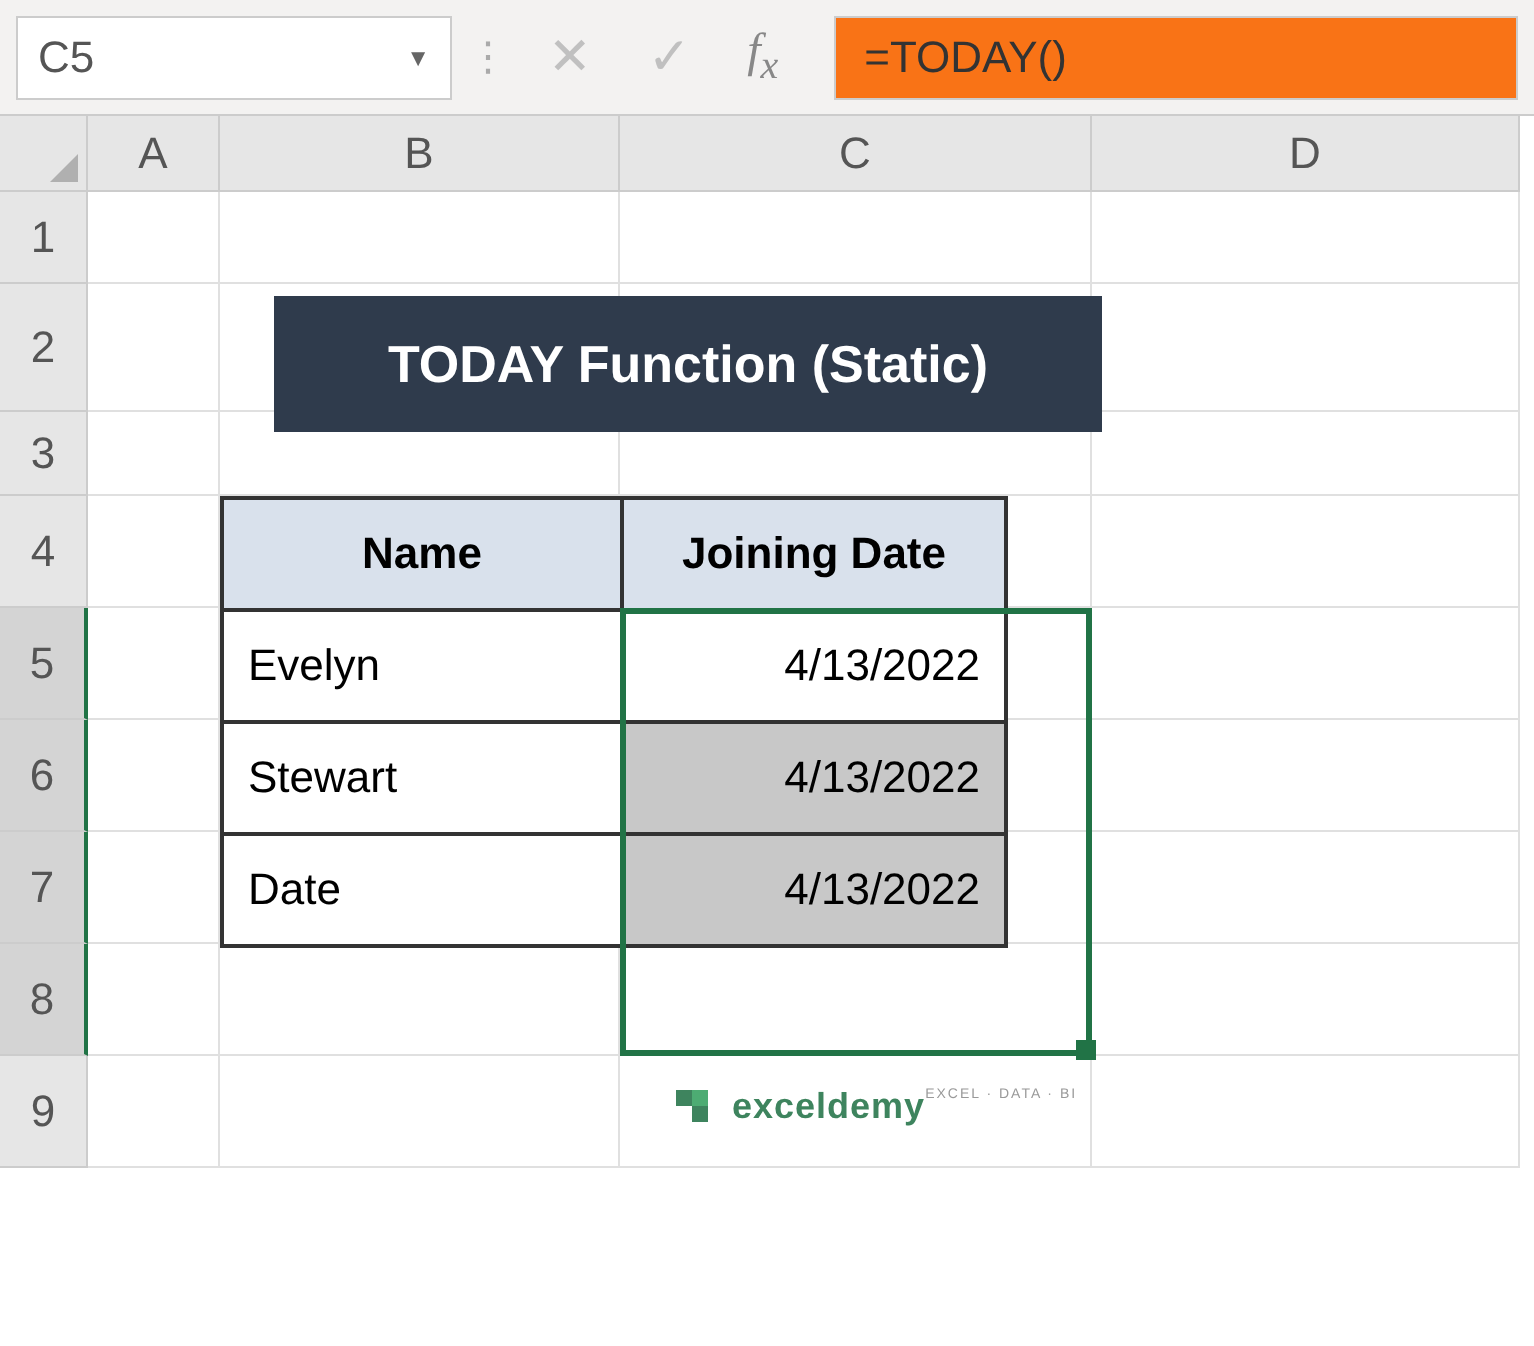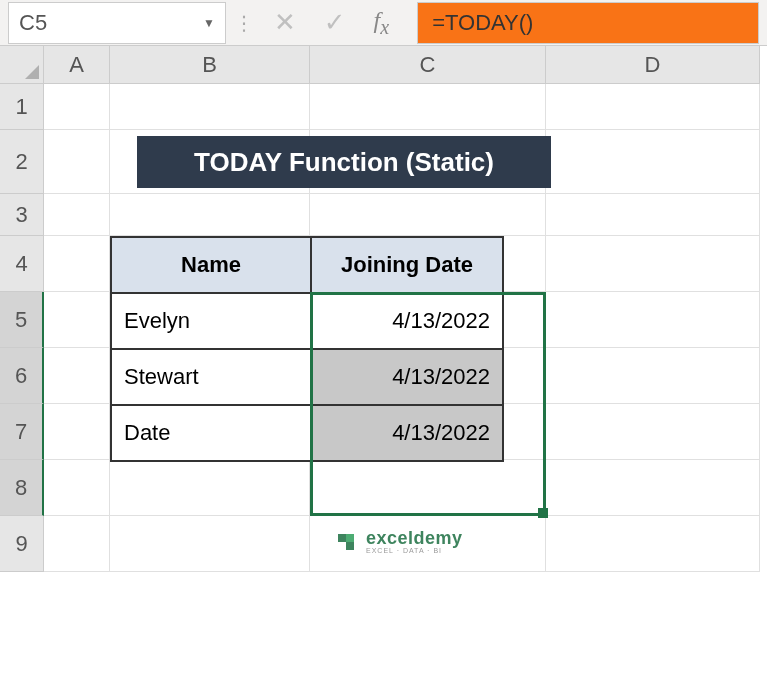--- a/index.html
+++ b/index.html
@@ -7,21 +7,21 @@
       font-family: 'Segoe UI', Arial, sans-serif;
       background: #fff;
       width: 767px;
       height: 673px;
       overflow: hidden;
       position: relative;
     }
     .formula-bar {
       display: flex;
       align-items: center;
-      height: 46px;
+      height: 58px;
       background: #f3f2f1;
       border-bottom: 1px solid #ccc;
     }
     .name-box {
       width: 218px;
       height: 42px;
       background: #fff;
       border: 1px solid #ccc;
       margin: 8px 0 8px 8px;
       display: flex;
@@ -127,21 +127,21 @@
     .row-456789 { height: 56px; }
     .row-header.rh-selected {
       background: #d4d4d4;
       border-right: 2px solid #217346;
     }
     .title-banner {
       position: absolute;
       left: 93px;
       top: 52px;
       width: 414px;
-      height: 52px;
+      height: 68px;
       background: #2f3b4c;
       color: #fff;
       font-size: 26px;
       font-weight: bold;
       display: flex;
       align-items: center;
       justify-content: center;
     }
     .data-table {
       position: absolute;
@@ -192,21 +192,21 @@
       top: 445px;
       display: flex;
       align-items: center;
       gap: 8px;
       opacity: 0.85;
     }
     .watermark-logo {
       width: 24px;
       height: 24px;
     }
-    .watermark-text { display: flex; flex-direction: column; line-height: 1; }
+    .watermark-text { display: flex; flex-direction: row; line-height: 1; }
     .watermark-text .wm-main { font-size: 18px; color: #1d6f42; font-weight: 600; letter-spacing: 0.5px; }
     .watermark-text .wm-sub { font-size: 7px; color: #888; letter-spacing: 1px; }
   </style>
 </head>
 <body>
 
 <div class="formula-bar">
   <div class="name-box">
     <span>C5</span>
     <span class="dropdown-arrow">▼</span>

